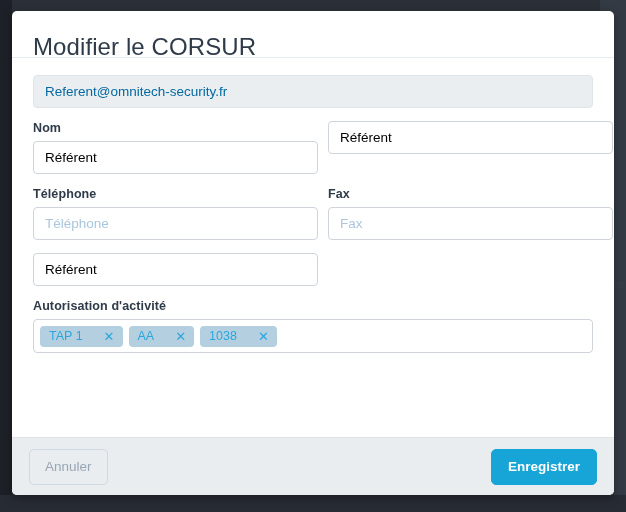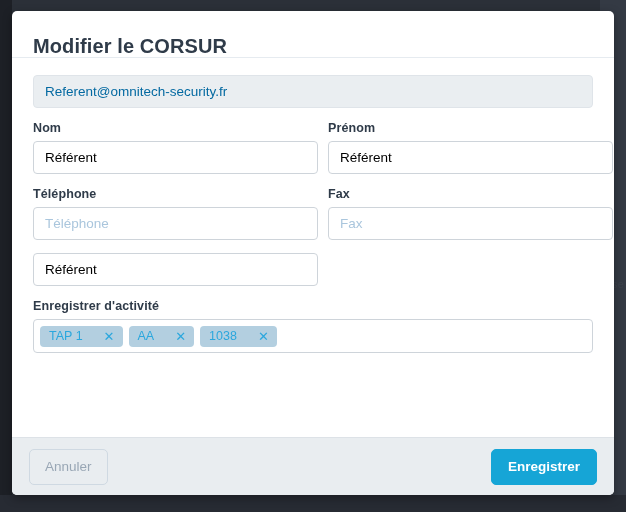--- a/index.html
+++ b/index.html
@@ -68,22 +68,22 @@
   #modal-header {
     height: 47px;
     flex: 0 0 47px;
     display: flex;
     align-items: center;
     padding: 0 21px;
     border-bottom: 1px solid #e6ebf0;
     box-sizing: border-box;
   }
   #modal-title {
-    font-size: 20px;
-    font-weight: bold;
+    font-size: 24px;
+    font-weight: normal;
     color: #2f3b49;
     letter-spacing: .1px;
     margin-top: 25px;
   }
 
   
   #modal-body {
     flex: 1 1 auto;
     padding: 17px 21px 0 21px;
     box-sizing: border-box;
@@ -225,21 +225,20 @@
         <input class="field-input" type="text" disabled="" value="Referent@omnitech-security.fr" style="">
       </div>
     </div>
 
     <div class="form-row">
       <div class="form-group col-half">
         <label class="field-label">Nom</label>
         <input class="field-input" type="text" value="Référent" style="">
       </div>
       <div class="form-group col-half">
-        <label class="field-label">Prénom</label>
         <input class="field-input" type="text" value="Référent" style="">
       </div>
     </div>
 
     <div class="form-row">
       <div class="form-group col-half">
         <label class="field-label">Téléphone</label>
         <input class="field-input" type="text" placeholder="Téléphone" style="">
       </div>
       <div class="form-group col-half">
@@ -249,21 +248,21 @@
     </div>
 
     <div class="form-row">
       <div class="form-group col-half">
         <input class="field-input" type="text" value="Référent" style="">
       </div>
     </div>
 
     <div class="form-row">
       <div class="form-group col-full">
-        <label class="field-label">Enregistrer d'activité</label>
+        <label class="field-label">Autorisation d'activité</label>
         <div class="tags-box" id="tags-box">
             <span class="tag-chip">
               <span>TAP 1</span>
               <span class="tag-remove">✕</span>
             </span>
             <span class="tag-chip">
               <span>AA</span>
               <span class="tag-remove">✕</span>
             </span>
             <span class="tag-chip">

